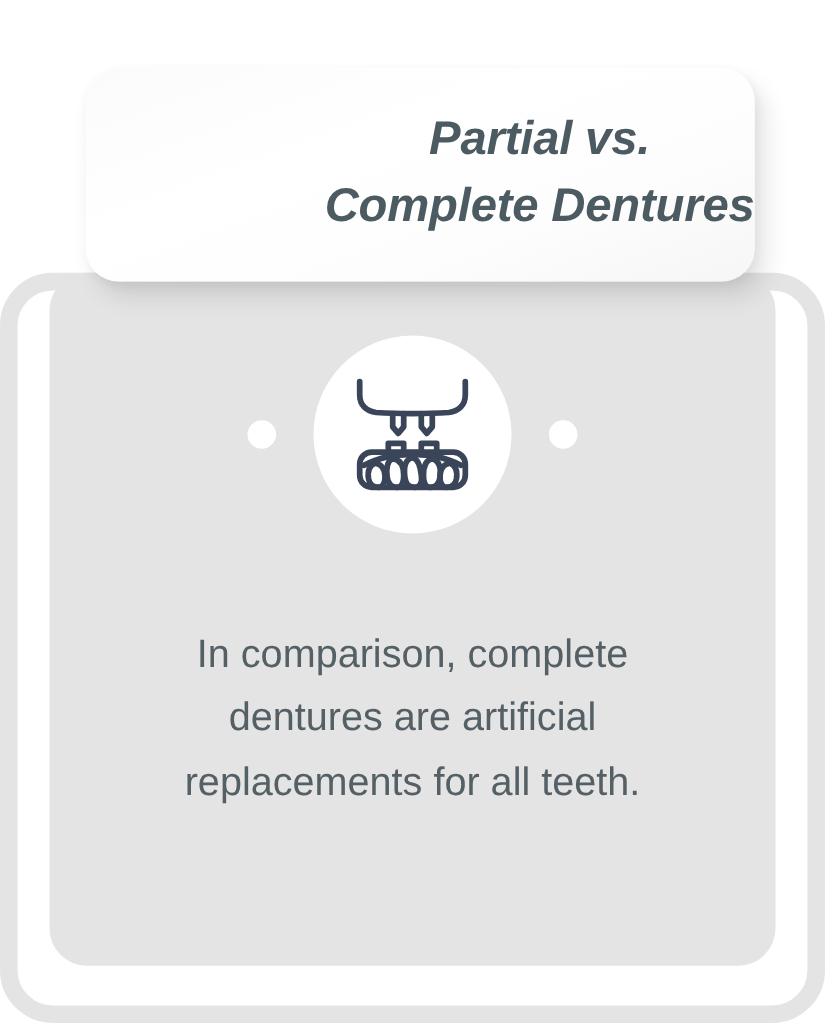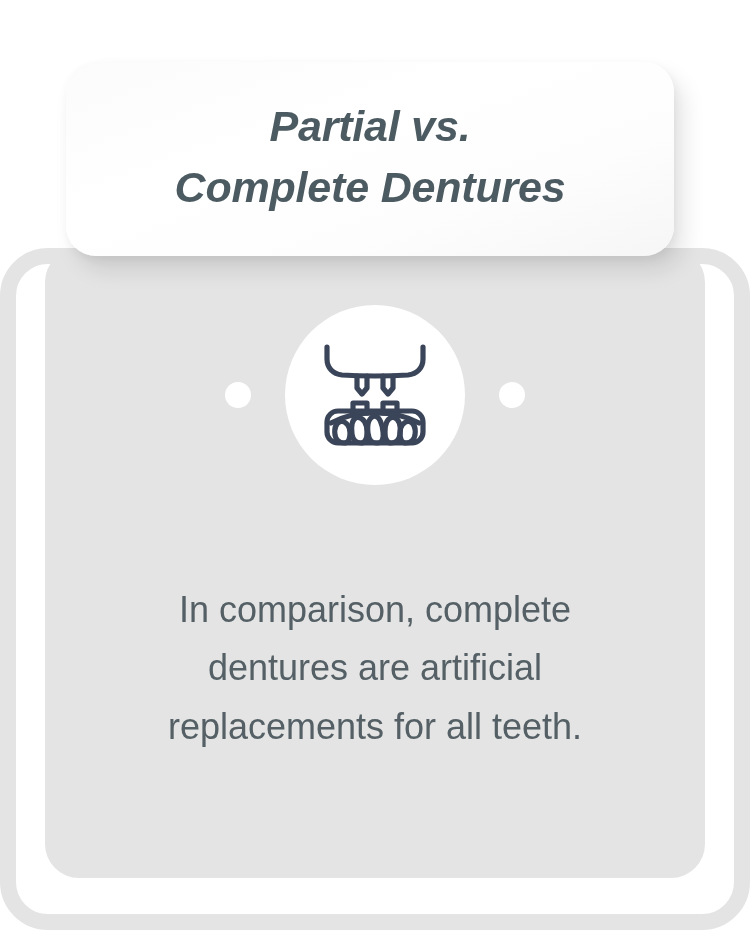--- a/index.html
+++ b/index.html
@@ -44,33 +44,33 @@
     width: 660px;
     height: 630px;
     box-sizing: border-box;
     background: #e4e4e4;
     border-radius: 34px;
   }
 
   
   .title-card {
     position: absolute;
-    left: 66px;
+    left: 78px;
     top: 62px;
     width: 608px;
     height: 194px;
     box-sizing: border-box;
     background: linear-gradient(160deg, #fbfbfb 0%, #ffffff 38%, #fdfdfd 70%, #f6f6f6 100%);
     border-radius: 30px;
     box-shadow:
       10px 14px 22px rgba(0,0,0,0.10),
       2px 4px 10px rgba(0,0,0,0.05);
     display: flex;
     align-items: center;
-    justify-content: center;
+    justify-content: flex-end;
     z-index: 6;
   }
   .title-text {
     margin: 0;
     text-align: center;
     font-family: "Liberation Sans", sans-serif;
     font-style: italic;
     font-weight: bold;
     font-size: 43px;
     line-height: 1.42;
@@ -120,21 +120,21 @@
 
   
   .body-block {
     position: absolute;
     left: 75px;
     top: 565px;
     width: 600px;
     z-index: 4;
   }
   .body-text {
-    margin: 16px;
+    margin: 0;
     text-align: center;
     font-family: "Liberation Sans", sans-serif;
     font-weight: normal;
     font-size: 36px;
     line-height: 1.62;
     color: #546065;
     white-space: pre-line;
   }
 </style>
 </head>

